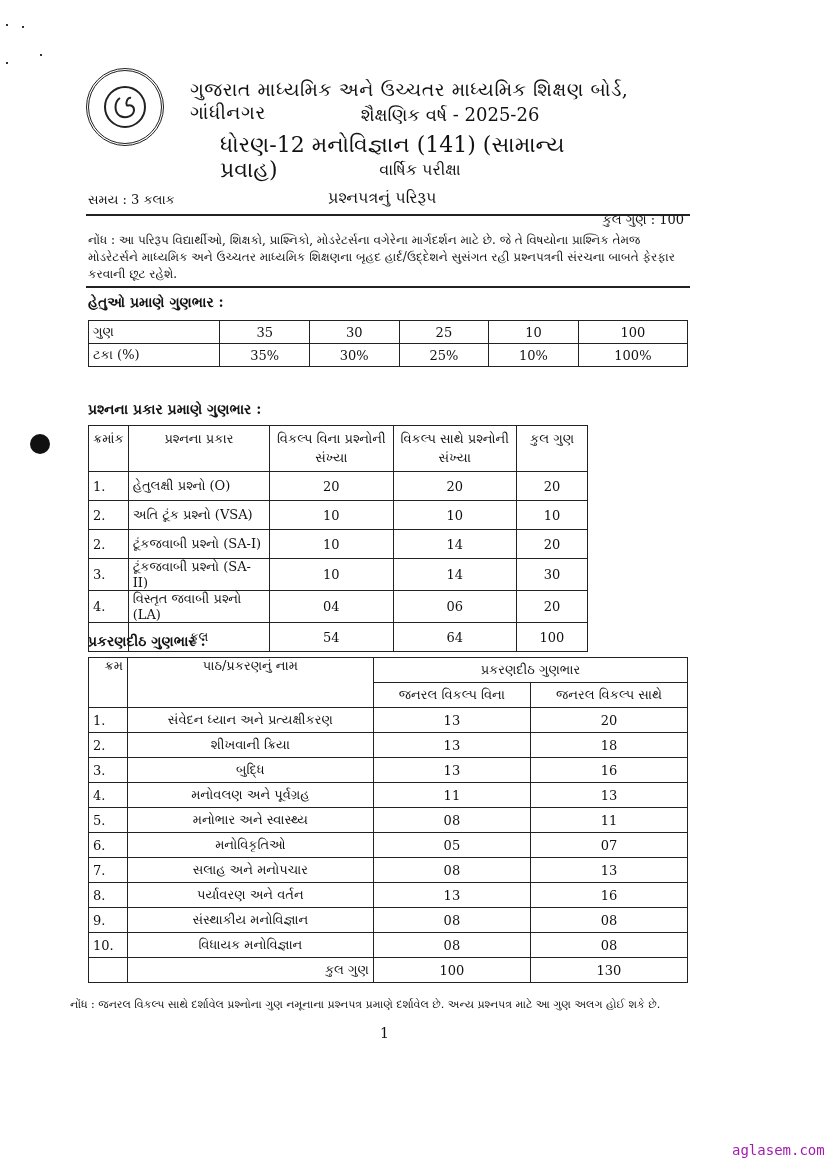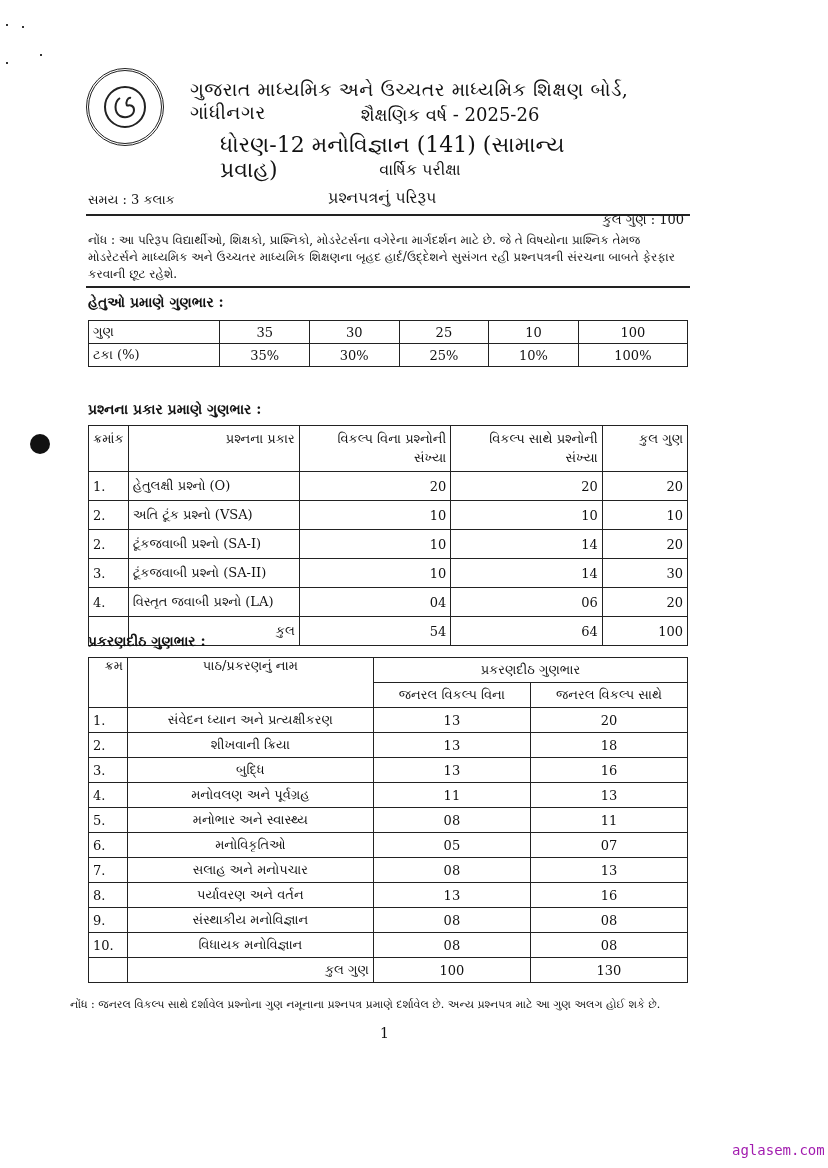--- a/index.html
+++ b/index.html
@@ -19,22 +19,22 @@
   .meta-row .c { position:absolute; left:240px; top:0; font-size:16px; }
   .meta-row .r { position:absolute; right:4px; top:4px;margin-top:20px; }
   .rule { left:86px; width:604px; height:0; border-top:2px solid #222; }
   .note { left:88px; top:232px; width:602px; font-size:12px; line-height:17px; }
   .section-title { left:88px; font-size:14px; font-weight:bold; }
   table { border-collapse:collapse; position:absolute; font-size:13px; }
   td, th { border:1.6px solid #222; padding:0 4px; font-weight:normal; }
   .t1 { left:88px; top:320px; width:600px; }
   .t1 td { height:22px; text-align:center; }
   .t1 td:first-child { text-align:left; }
-  .t2 { left:88px; top:425px; width:600px;border-radius:28px; }
-  .t2 td { height:28px; text-align:right; }
+  .t2 { left:88px; top:425px; width:500px;border-radius:28px; }
+  .t2 td { height:28px; text-align:center; }
   .t2 tr.head td { height:42px; vertical-align:top; padding-top:3px; line-height:19px; }
   .t2 td.name { text-align:left; }
   .t3 { left:88px; top:657px; width:600px; }
   .t3 td { height:24px; text-align:center; }
   .t3 td.idx { text-align:left; }
   .footnote { left:70px; top:998px; width:630px; font-size:11px; }
   .pageno { left:380px; top:1025px; font-size:14px; }
   .wm { left:732px; top:1142px; font-family:"DejaVu Sans Mono", "Liberation Mono", monospace; font-size:14px; color:#a21caf; }
   .dot { width:20px; height:20px; border-radius:50%; background:#111; left:30px; top:434px; }
   .speck { width:2px; height:2px; background:#333; }

